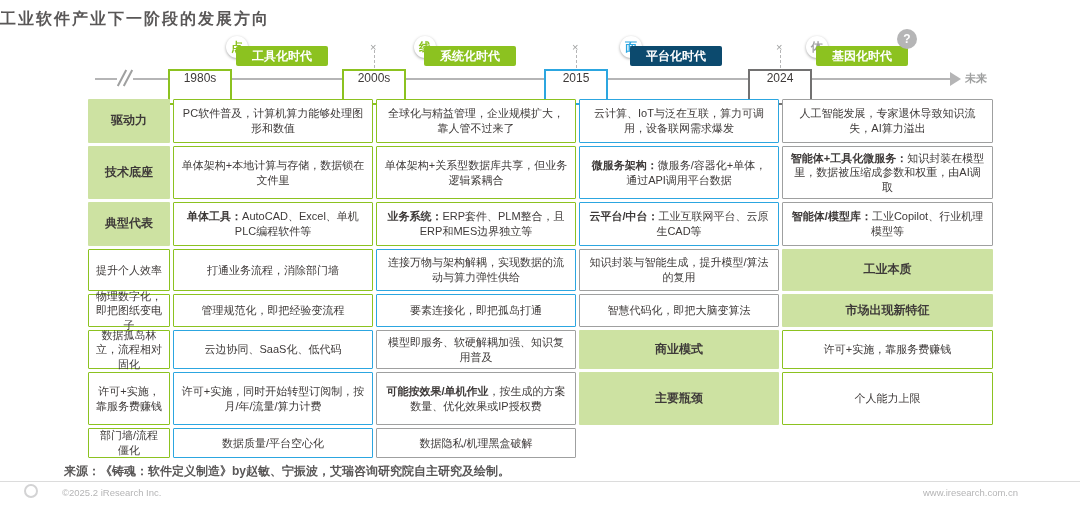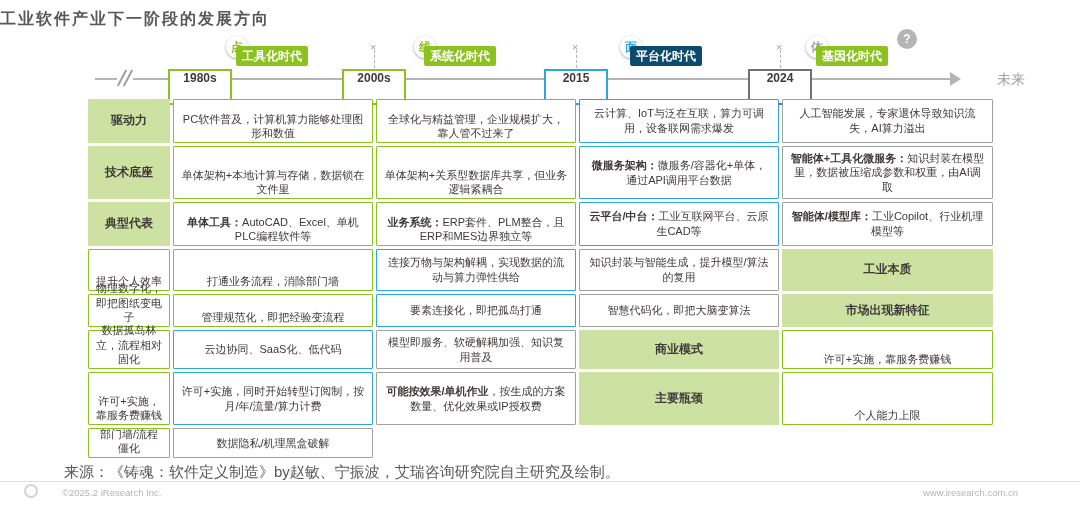--- a/index.html
+++ b/index.html
@@ -6,57 +6,57 @@
   html,body { width:1080px; height:508px; background:#fff; overflow:hidden; position:relative;
     font-family:"Liberation Sans","DejaVu Sans",sans-serif; color:#3E3A39; }
 
   .title { position:absolute; top:9px; left:0; width:100%; 
     font-size:16px; font-weight:bold; color:#595757; letter-spacing:2px; }
 
   
   .axis { position:absolute; top:78px; left:95px; width:858px; height:2px; background:#B5B5B6; }
   .arrowhead { position:absolute; top:72px; left:950px; width:0; height:0;
     border-left:11px solid #B5B5B6; border-top:7px solid transparent; border-bottom:7px solid transparent; }
-  .future { position:absolute; top:71px; left:965px; font-size:14px; font-weight:normal; color:#9FA0A0;margin-left:32px; }
+  .future { position:absolute; top:71px; left:965px; font-size:11px; font-weight:bold; color:#9FA0A0; }
   .brk { position:absolute; top:69px; left:117px; width:16px; height:20px; background:#fff; }
   .brk i { position:absolute; display:block; width:2px; height:18px; background:#9FA0A0; transform:rotate(28deg); }
   .brk i:nth-child(1){ left:4px; } .brk i:nth-child(2){ left:10px; }
 
-  .pill { position:absolute; top:46px; width:72px; height:20px; line-height:20px; border-radius:2px;
+  .pill { position:absolute; top:46px; width:92px; height:20px; line-height:20px; border-radius:2px;
     text-align:center; color:#fff; font-size:12px; font-weight:bold; }
   .pill.g { background:#8CC220; } .pill.c { background:#0c4a6e; }
 
   .badge { position:absolute; top:36px; width:22px; height:22px; border-radius:50%; background:#fff;
     box-shadow:0 1px 3px rgba(0,0,0,.35); text-align:center; line-height:22px; font-size:12px; font-weight:bold; }
   .badge.g { color:#8CC220; } .badge.c { color:#2CA6E0; } .badge.gr { color:#9FA0A0; }
 
   .year { position:absolute; top:69px; width:64px; height:36px; background:#fff; border:2px solid #8CC220;
-    text-align:center; line-height:15px; font-size:12px; font-weight:bold; color:#3E3A39; }
+    text-align:center; line-height:15px; font-size:12px; font-weight:normal; color:#3E3A39; }
   .year.c { border-color:#2CA6E0; } .year.d { border-color:#727171; }
 
   .dash { position:absolute; top:50px; height:18px; width:0; border-left:1px dashed #B5B5B6; }
   .xmark { position:absolute; top:41px; font-size:11px; color:#9FA0A0; }
   .qmark { position:absolute; top:29px; left:897px; width:20px; height:20px; border-radius:50%;
     background:#B5B5B6; color:#fff; text-align:center; line-height:20px; font-size:12px; font-weight:bold; }
 
   
   .tbl { position:absolute; top:99px; left:88px; display:grid;
     grid-template-columns:82px 200px 200px 200px 211px;
     grid-template-rows:44px 53px 44px 42px 33px 39px 53px 30px;
     gap:3px; }
   .cell { display:flex; align-items:center; justify-content:center; text-align:center;
     font-size:11px; line-height:1.32; padding:1px 7px; background:#fff; border-radius:1px; }
   .rowhead { background:#CDE2A2; font-weight:bold; font-size:12px; padding:1px 2px; }
-  .c1,.c2 { border:1.5px solid #8CC220;align-items:flex-end; }
+  .c1,.c2 { border:1.5px solid #8CC220; }
   .c3 { border:1.5px solid #2CA6E0; }
   .c4 { border:1.5px solid #9FA0A0; }
   .b { font-weight:bold; }
 
   
-  .src { position:absolute; top:463px; left:64px; font-size:15px; color:#595757; }
+  .src { position:absolute; top:463px; left:64px; font-size:12px; color:#595757;font-weight:bold; }
   .sep { position:absolute; top:481px; left:0; width:1080px; height:1px; background:#DCDCDC; }
   .logo { position:absolute; top:484px; left:24px; width:14px; height:14px;
     border:2px solid #D3D3D4; border-radius:50%; }
   .copy { position:absolute; top:487px; left:62px; font-size:9.5px; color:#B5B5B6; }
   .web  { position:absolute; top:487px; right:62px; font-size:9.5px; color:#B5B5B6; }
 </style>
 </head>
 <body>
 
 <div class="title">工业软件产业下一阶段的发展方向</div>
@@ -184,20 +184,23 @@
     <div class="cell c4">
       <span><span class="b">可能按效果/单机作业</span><span>，按生成的方案数量、优化效果或IP授权费</span></span>
     </div>
     <div class="cell rowhead">主要瓶颈</div>
     <div class="cell c1">
       <span><span>个人能力上限</span></span>
     </div>
     <div class="cell c2">
       <span><span>部门墙/流程僵化</span></span>
     </div>
+    <div class="cell c3">
+      <span><span>数据质量/平台空心化</span></span>
+    </div>
     <div class="cell c4">
       <span><span>数据隐私/机理黑盒破解</span></span>
     </div>
   </div>
 
 <div class="src">来源：《铸魂：软件定义制造》by赵敏、宁振波，艾瑞咨询研究院自主研究及绘制。</div>
 
 <div class="sep"></div>
 <div class="logo"></div>
 <div class="copy">©2025.2 iResearch Inc.</div>

